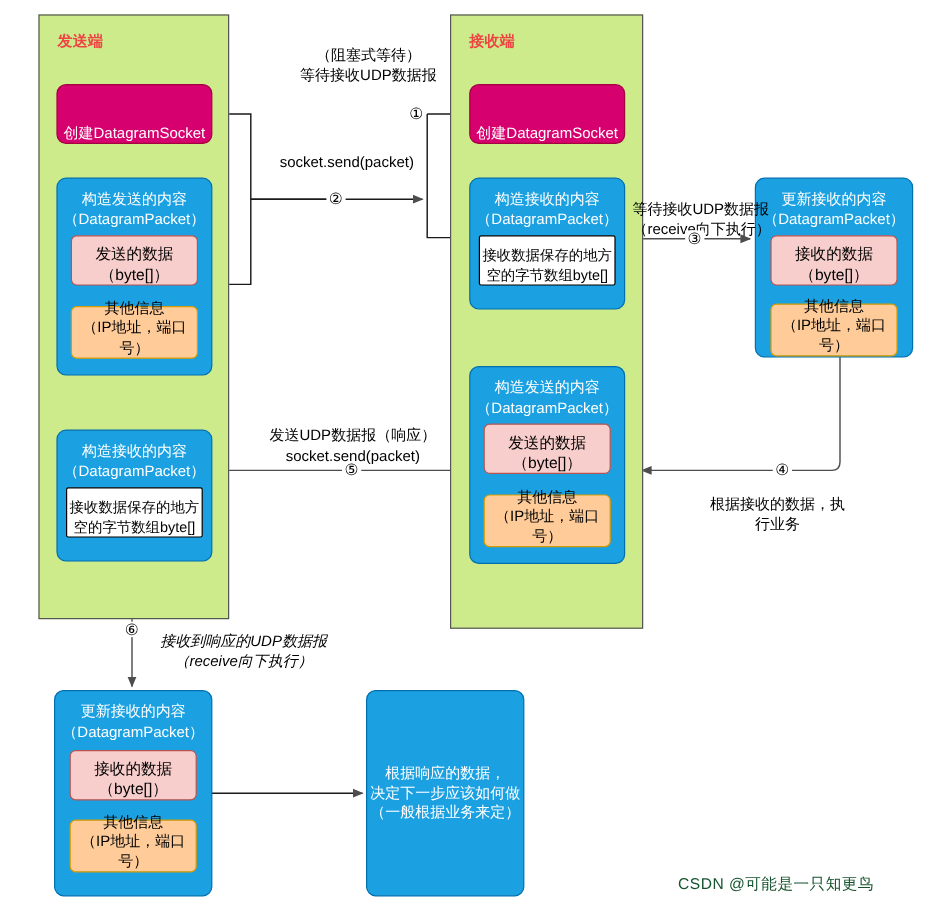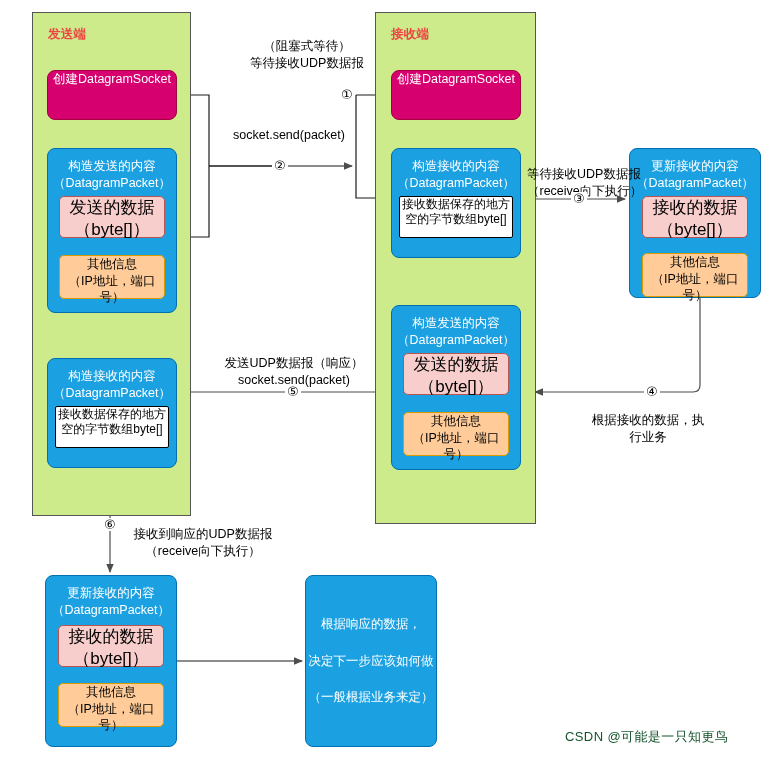--- a/index.html
+++ b/index.html
@@ -31,21 +31,21 @@
     font-weight: bold;
     letter-spacing: .2px;
   }
 
   
   .node {
     border-radius: 8px;
     display: flex;
     flex-direction: column;
     align-items: center;
-    justify-content: flex-start;
+    justify-content: flex-end;
     text-align: center;
     line-height: 1.32;
   }
   .node-magenta {
     background: #D6006E;
     border: 1px solid #A50040;
     color: #ffffff;
     font-size: 12.5px;
   }
   .node-blue {
@@ -56,27 +56,26 @@
     justify-content: flex-start;
     padding-top: 9px;
   }
   .node-blue-plain {
     background: #1BA1E2;
     border: 1px solid #006EAF;
     color: #ffffff;
     font-size: 12.5px;
     justify-content: center;
     padding-top: 0;
-    gap: 20px;
   }
   .node-pink {
     background: #F8CECC;
     border: 1px solid #B85450;
     color: #000000;
-    font-size: 17px;
+    font-size: 13px;
     border-radius: 5px;
   }
   .node-orange {
     background: #FFCC99;
     border: 1px solid #D79B00;
     color: #000000;
     font-size: 12.5px;
     border-radius: 5px;
   }
   .node-white {
@@ -271,21 +270,21 @@
     <div>行业务</div>
   </div>
   <div class="step" style="left:644px; top:385px; padding:0 2px;">④</div>
 
   <div class="edge-label" style="left:219px; top:355px; width:150px;">
     <div>发送UDP数据报（响应）</div>
     <div>socket.send(packet)</div>
   </div>
   <div class="step" style="left:285px; top:385px; padding:0 2px;">⑤</div>
 
-  <div class="edge-label" style="left:123px; top:526px; width:160px;">
+  <div class="edge-label" style="left:123px; top:526px; width:160px;font-style:italic;">
     <div>接收到响应的UDP数据报</div>
     <div>（receive向下执行）</div>
   </div>
   <div class="step" style="left:102px; top:518px; padding:0 2px;">⑥</div>
 
   <div class="watermark" style="left:565px; top:728px;">CSDN @可能是一只知更鸟</div>
 
 </div>
 
 </body></html>

